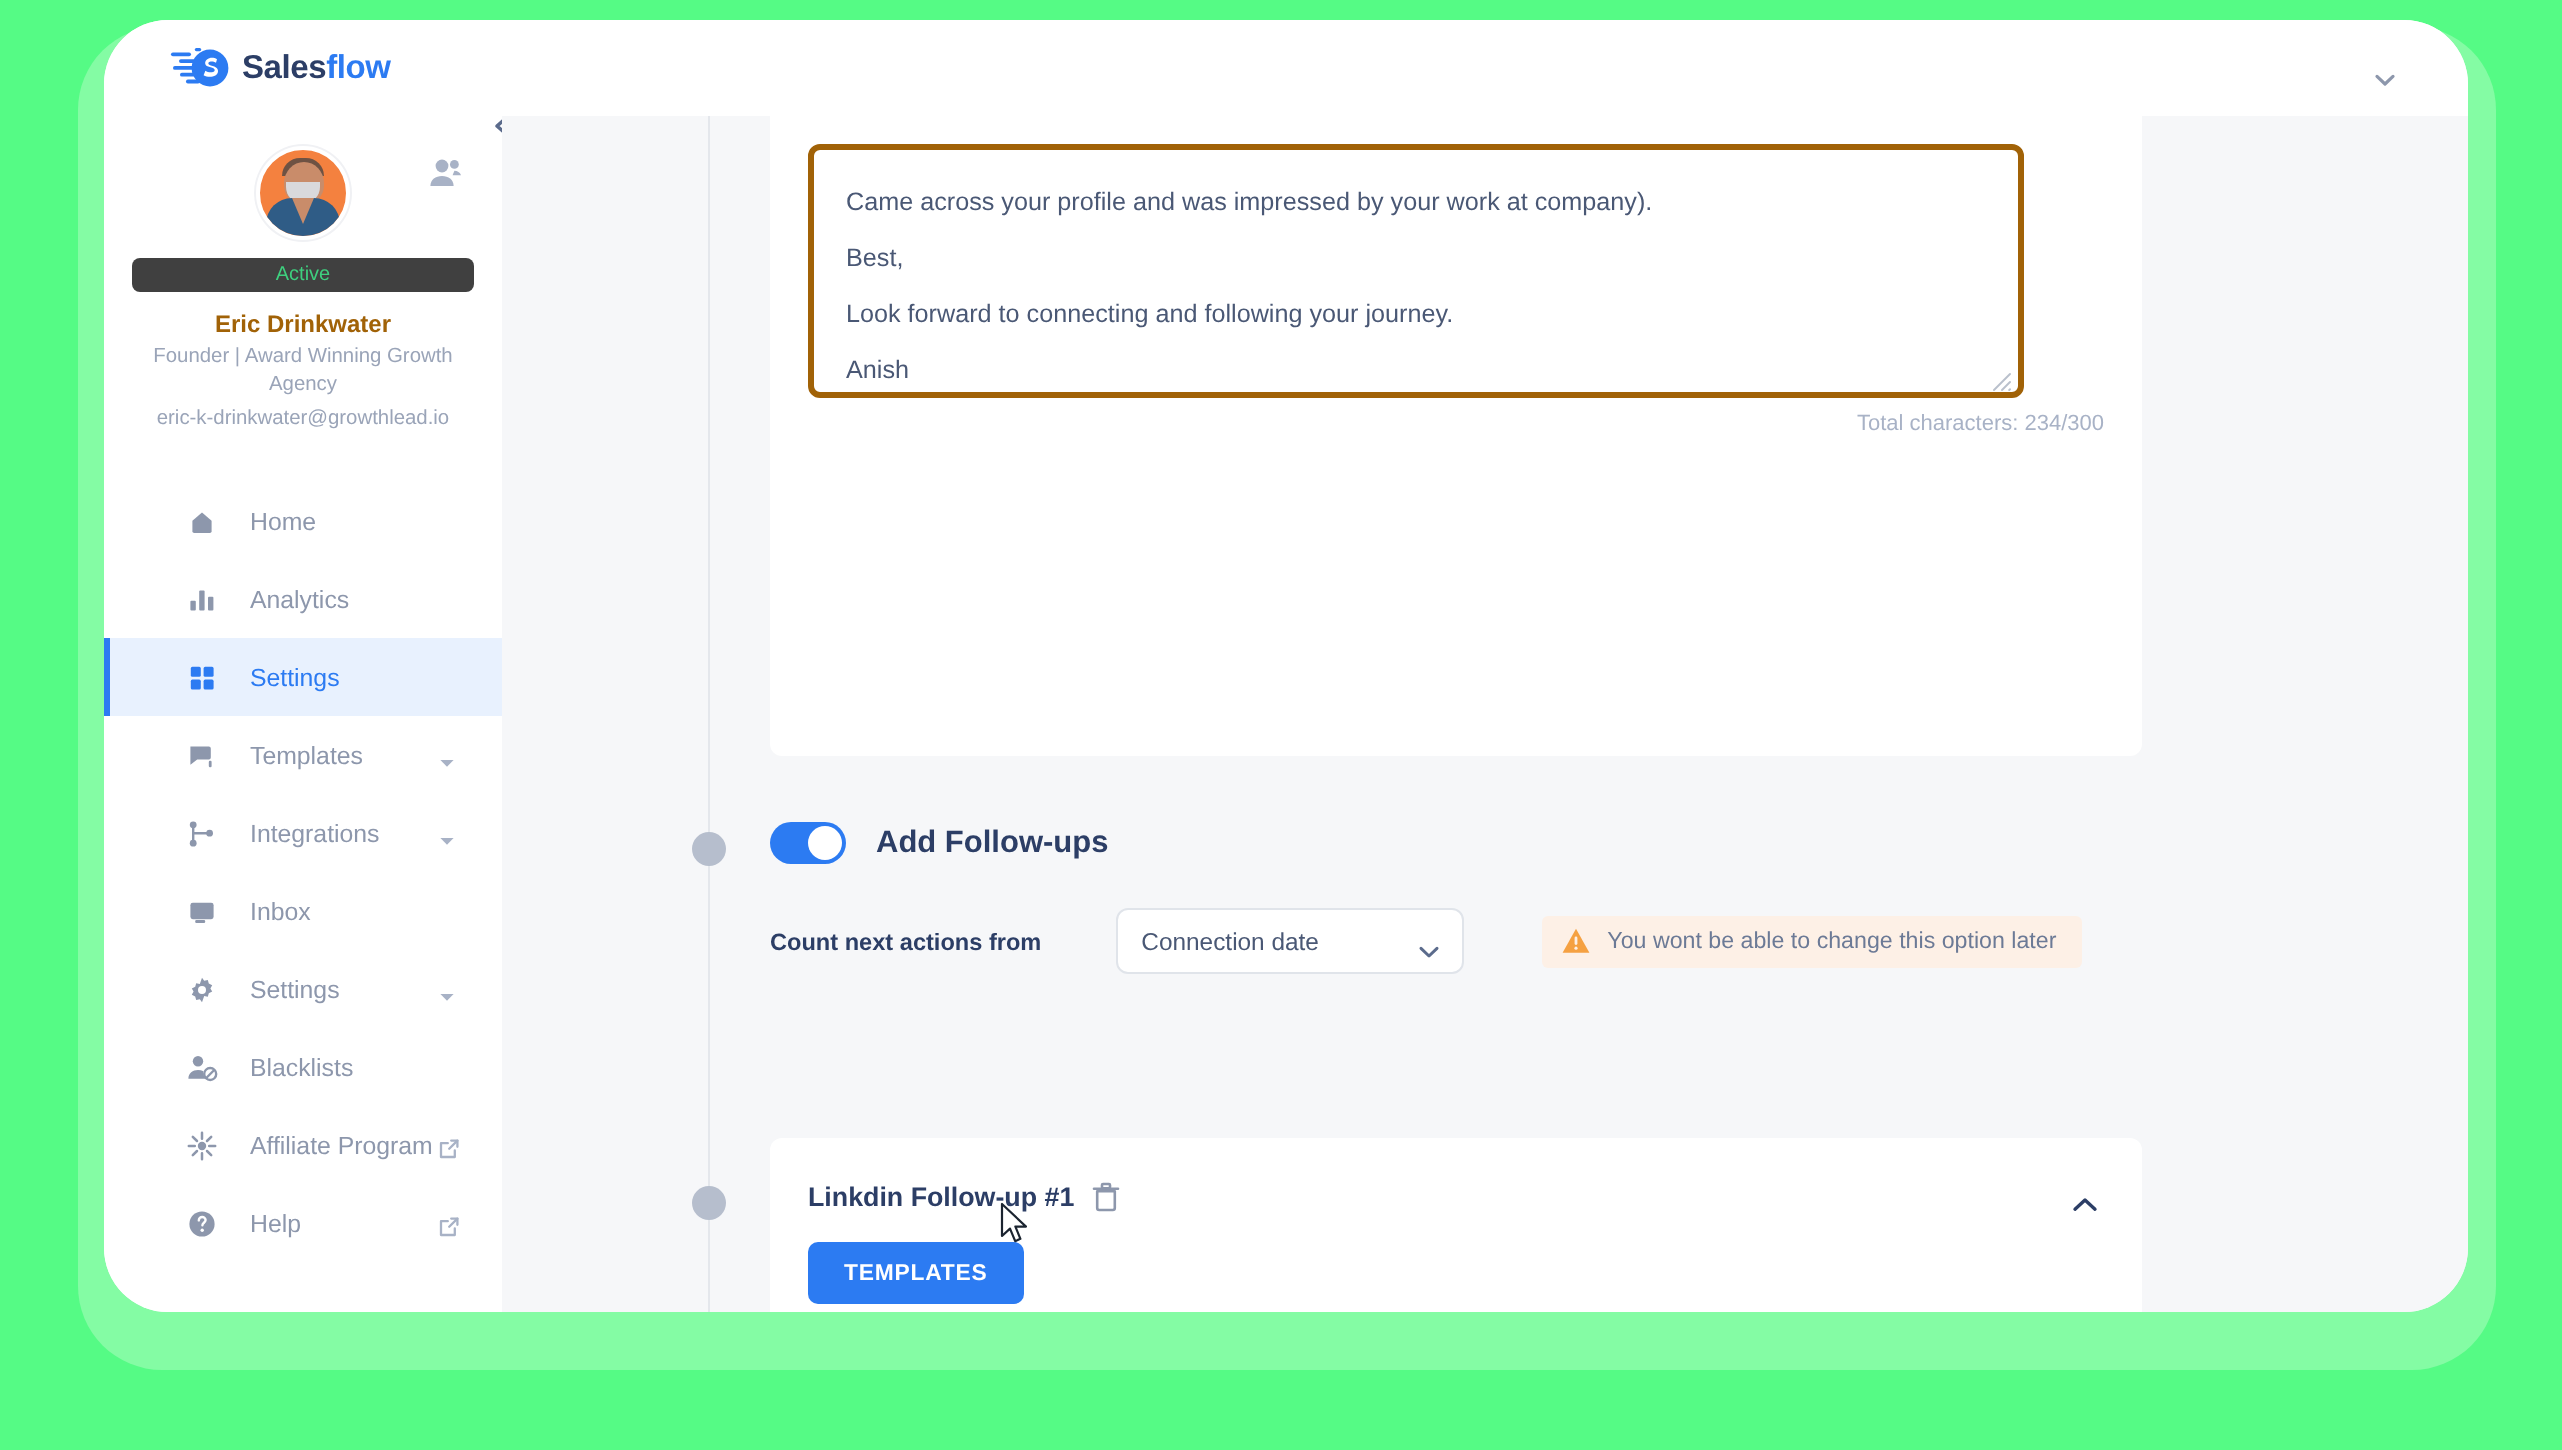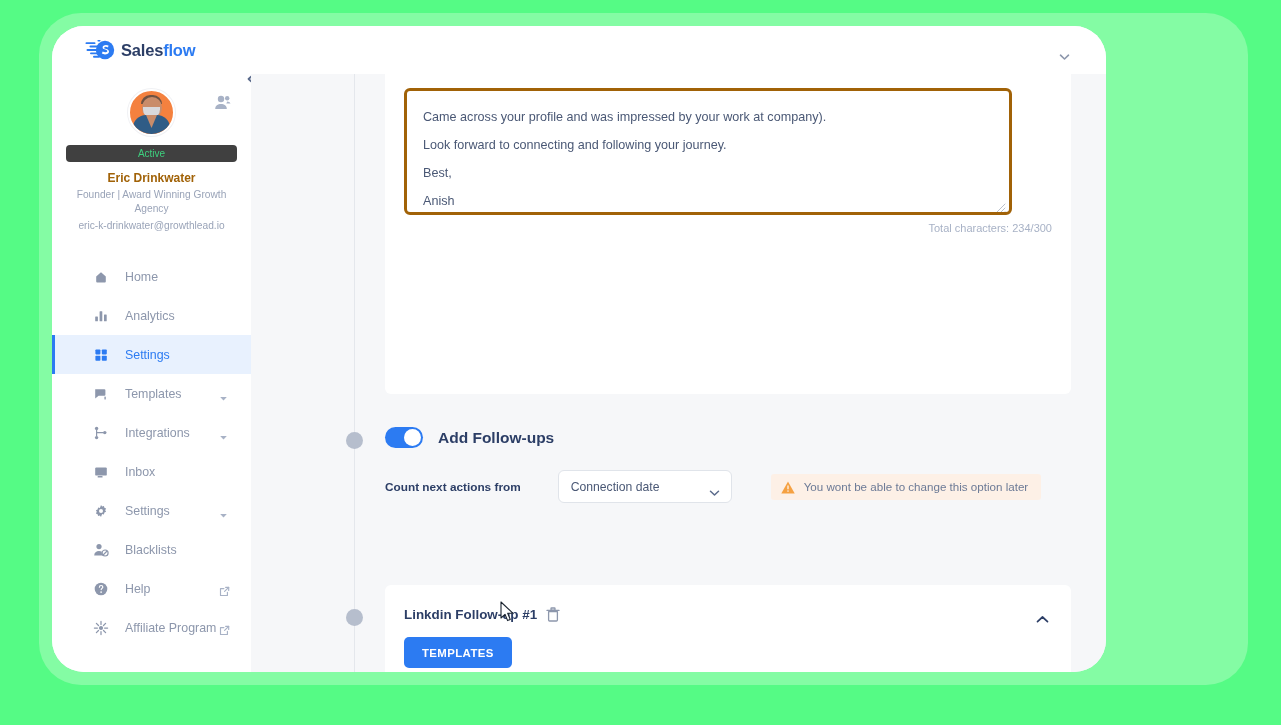--- a/index.html
+++ b/index.html
@@ -22,22 +22,22 @@
     position: absolute;
     left: 39px; top: 13px;
     width: 1209px; height: 672px;
     background: #84FCA4;
     border-radius: 42px;
   }
 
   
   #app-window {
     position: absolute;
-    left: 52px; top: 26px;
-    width: 1054px; height: 646px;
+    left: 52px; top: 10px;
+    width: 1182px; height: 646px;
     background: #F6F7F9;
     border-radius: 32px;
     overflow: hidden;
   }
 
   
   #sidebar {
     position: absolute;
     left: 0; top: 0;
     width: 199px; height: 646px;
@@ -570,40 +570,40 @@
               <path d="M1.2 13.4c0-2.8 2.2-4.4 4.8-4.4 1 0 1.9.2 2.7.6a4 4 0 0 0 1.6 3.8z" fill="currentColor"></path>
               <circle cx="12.1" cy="11" r="3" fill="none" stroke="currentColor" stroke-width="1.2"></circle>
               <line x1="10.1" y1="13" x2="14.1" y2="9" stroke="currentColor" stroke-width="1.2"></line>
             </svg>
           </span>
           <span class="nav-label">Blacklists</span>
         </div>
         <div class="nav-item">
           <span class="nav-ico">
             <svg viewBox="0 0 16 16" width="16" height="16">
-              <circle cx="8" cy="8" r="6.3" fill="currentColor"></circle>
-              <path d="M6.4 6.2c0-1 .8-1.7 1.7-1.7s1.7.6 1.7 1.5c0 1.3-1.6 1.4-1.6 2.6" fill="none" stroke="#FFFFFF" stroke-width="1.2" stroke-linecap="round"></path>
-              <circle cx="8.1" cy="11.1" r="0.85" fill="#FFFFFF"></circle>
-            </svg>
-          </span>
-          <span class="nav-label">Help</span>
+              <circle cx="8" cy="8" r="2.1" fill="currentColor"></circle>
+              <path d="M8 1.4v3M8 11.6v3M1.4 8h3M11.6 8h3M3.4 3.4l2.1 2.1M10.5 10.5l2.1 2.1M12.6 3.4l-2.1 2.1M5.5 10.5l-2.1 2.1" stroke="currentColor" stroke-width="1.25" stroke-linecap="round" fill="none"></path>
+            </svg>
+          </span>
+          <span class="nav-label">Affiliate Program</span>
           <span class="nav-ext"><svg viewBox="0 0 11 11" width="11" height="11" fill="none" stroke="currentColor" stroke-width="1.15" stroke-linecap="round" stroke-linejoin="round">
               <path d="M8.4 6.2v3.3H1.5V2.6h3.4"></path>
               <polyline points="6.6,1.3 9.7,1.3 9.7,4.4"></polyline>
               <line x1="9.7" y1="1.3" x2="5.6" y2="5.4"></line>
             </svg></span>
         </div>
         <div class="nav-item">
           <span class="nav-ico">
             <svg viewBox="0 0 16 16" width="16" height="16">
-              <circle cx="8" cy="8" r="2.1" fill="currentColor"></circle>
-              <path d="M8 1.4v3M8 11.6v3M1.4 8h3M11.6 8h3M3.4 3.4l2.1 2.1M10.5 10.5l2.1 2.1M12.6 3.4l-2.1 2.1M5.5 10.5l-2.1 2.1" stroke="currentColor" stroke-width="1.25" stroke-linecap="round" fill="none"></path>
-            </svg>
-          </span>
-          <span class="nav-label">Affiliate Program</span>
+              <circle cx="8" cy="8" r="6.3" fill="currentColor"></circle>
+              <path d="M6.4 6.2c0-1 .8-1.7 1.7-1.7s1.7.6 1.7 1.5c0 1.3-1.6 1.4-1.6 2.6" fill="none" stroke="#FFFFFF" stroke-width="1.2" stroke-linecap="round"></path>
+              <circle cx="8.1" cy="11.1" r="0.85" fill="#FFFFFF"></circle>
+            </svg>
+          </span>
+          <span class="nav-label">Help</span>
           <span class="nav-ext"><svg viewBox="0 0 11 11" width="11" height="11" fill="none" stroke="currentColor" stroke-width="1.15" stroke-linecap="round" stroke-linejoin="round">
               <path d="M8.4 6.2v3.3H1.5V2.6h3.4"></path>
               <polyline points="6.6,1.3 9.7,1.3 9.7,4.4"></polyline>
               <line x1="9.7" y1="1.3" x2="5.6" y2="5.4"></line>
             </svg></span>
         </div>
         <div class="nav-gap"></div>
         <div class="nav-item"></div>
       </nav>
   </aside>
@@ -618,22 +618,22 @@
 
   <main id="main">
 
     <div id="timeline-rail"></div>
     <div class="timeline-dot" style="top:358px"></div>
     <div class="timeline-dot" style="top:535px"></div>
 
     <section id="message-card">
       <div id="message-box">
         <p>Came across your profile and was impressed by your work at company).</p>
+        <p>Best,</p>
         <p>Look forward to connecting and following your journey.</p>
-        <p>Best,</p>
         <p>Anish</p>
         <span id="resize-grip">
           <svg viewBox="0 0 11 11" width="11" height="11" stroke="currentColor" stroke-width="1" stroke-linecap="round">
             <line x1="10" y1="2" x2="2" y2="10"></line>
             <line x1="10" y1="6" x2="6" y2="10"></line>
             <line x1="10" y1="9.6" x2="9.6" y2="10"></line>
           </svg>
         </span>
       </div>
       <div id="char-count">Total characters: 234/300</div>

